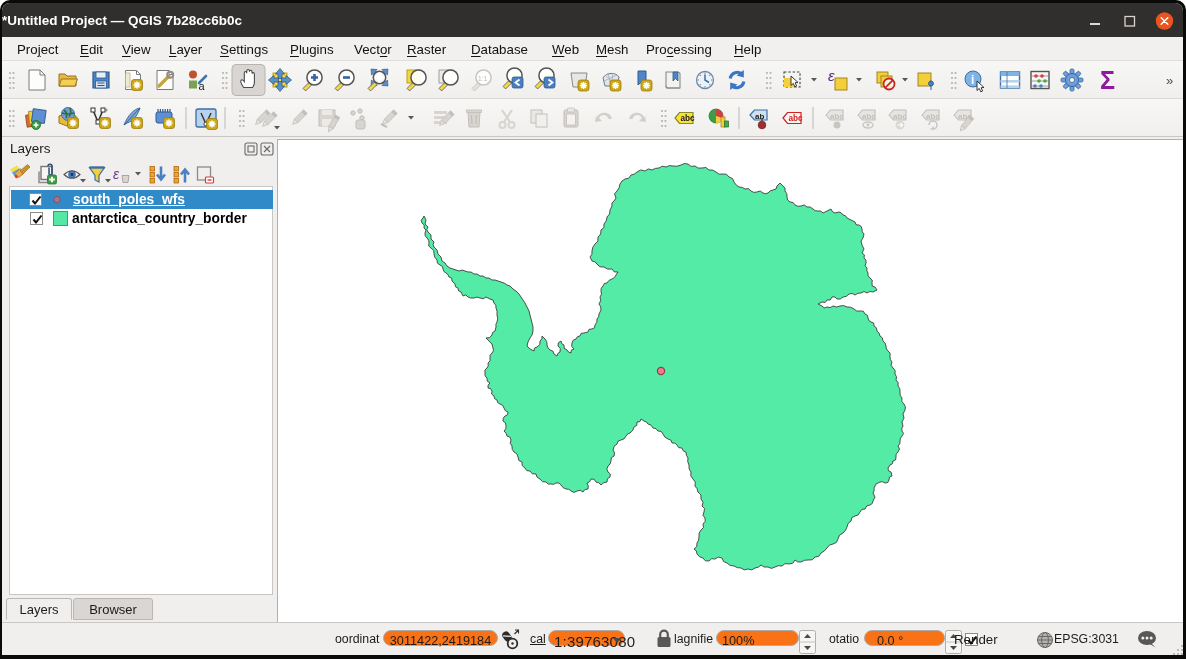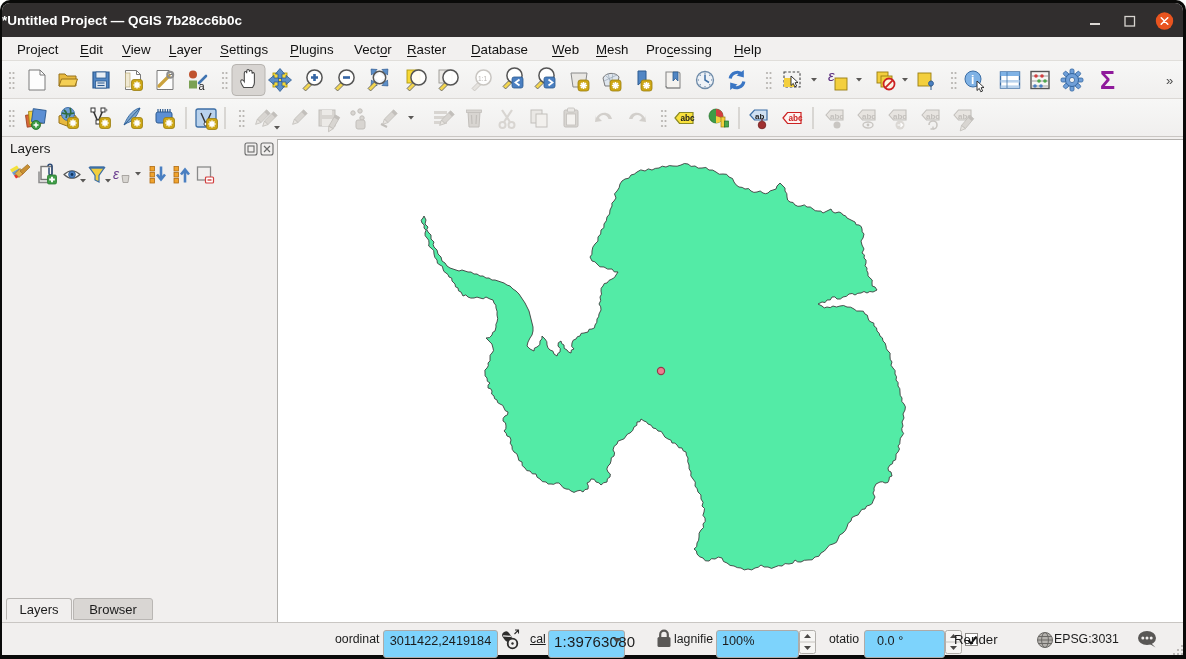--- a/index.html
+++ b/index.html
@@ -12,21 +12,21 @@
 .mi{position:absolute;top:0;height:24px;line-height:25px;font-size:13.3px;color:#111;}
 .mi u{text-decoration:underline;text-underline-offset:2px;}
 #tb1{position:absolute;left:2px;top:61px;width:1181px;height:38px;background:linear-gradient(#f7f7f6,#f0efee);border-bottom:1px solid #dbd8d5;}
 #tb2{position:absolute;left:2px;top:99px;width:1181px;height:38px;background:linear-gradient(#f7f7f6,#f0efee);border-bottom:1px solid #c9c6c3;}
 #dock{position:absolute;left:2px;top:137px;width:276px;height:485px;background:#f1efee;}
 #dockhead{position:absolute;left:8px;top:4px;font-size:13.5px;color:#1c1c1c;}
 #tree{position:absolute;left:7px;top:49px;width:264px;height:409px;background:#ffffff;border:1px solid #c8c5c2;}
 #canvas{position:absolute;left:277px;top:139px;width:906px;height:483px;background:#fff;border-top:1px solid #b2b0ad;border-left:1px solid #b2b0ad;}
 #status{position:absolute;left:2px;top:622px;width:1181px;height:33px;background:#f1efee;border-top:1px solid #c9c6c3;}
 .slabel{position:absolute;top:0;height:33px;line-height:33px;font-size:12.3px;color:#1c1c1c;}
-.sbox{position:absolute;top:7px;height:28px;background:#7dd3fc;border:1px solid #aeaba8;border-radius:3px;font-size:12.7px;color:#1c1c1c;line-height:21px;}
+.sbox{position:absolute;top:7px;height:16px;background:#f97316;border:1px solid #aeaba8;border-radius:9px;font-size:12.7px;color:#1c1c1c;line-height:21px;}
 .row{position:absolute;left:1px;width:262px;height:19px;}
 .cb{position:absolute;width:13px;height:13px;background:#fff;border:1px solid #8e8b88;top:3px;}
 .cb svg{position:absolute;left:0;top:0;}
 #tabs{position:absolute;left:4px;top:461px;height:22px;}
 .tab{position:absolute;top:0;height:22px;font-size:13px;line-height:22px;text-align:center;border:1px solid #b9b6b3;border-radius:3px 3px 0 0;}
 #locator{position:absolute;left:7px;top:5px;width:267px;height:24px;background:#fff;border:1px solid #b2afac;border-radius:3px;}
 #locator span{position:absolute;left:29px;top:0;line-height:23px;font-size:13.3px;color:#9b9894;}
 </style>
 </head>
 <body>
@@ -606,20 +606,42 @@
         </g>
         <g transform="translate(243,6)">
           <rect x="0" y="0" width="12" height="12" rx="2" fill="none" stroke="#6a6a6a" stroke-width="1.1"></rect>
           <rect x="3" y="3" width="6" height="6" fill="none" stroke="#6a6a6a" stroke-width="1.1"></rect>
         </g>
         <g transform="translate(259,6)">
           <rect x="0" y="0" width="12" height="12" rx="2" fill="none" stroke="#6a6a6a" stroke-width="1.1"></rect>
           <path d="M3 3 L9 9 M9 3 L3 9" stroke="#6a6a6a" stroke-width="1.2"></path>
         </g>
       </svg>
+  <div id="tree">
+    <div class="row" style="top:3px;background:#308ac7;">
+      <div class="cb" style="left:18px;">
+            <svg width="13" height="13">
+              <path d="M2.5 6.5 L5 9.5 L10.5 2.5" stroke="#111" stroke-width="2" fill="none"></path>
+            </svg>
+          </div>
+      <svg width="20" height="19" style="position:absolute;left:39px;top:0">
+            <circle cx="7" cy="9.5" r="3.2" fill="#a7748c" stroke="#7d5468" stroke-width="1"></circle>
+          </svg>
+      <span style="position:absolute;left:62px;top:0;line-height:19px;font-size:13.8px;font-weight:bold;color:#fff;text-decoration:underline;">south_poles_wfs</span>
+    </div>
+    <div class="row" style="top:22px;">
+      <div class="cb" style="left:19px;">
+            <svg width="13" height="13">
+              <path d="M2.5 6.5 L5 9.5 L10.5 2.5" stroke="#111" stroke-width="2" fill="none"></path>
+            </svg>
+          </div>
+      <div style="position:absolute;left:42px;top:2px;width:15px;height:15px;background:#55e8a5;border:1px solid #7d7a77;"></div>
+      <span style="position:absolute;left:61px;top:0;line-height:19px;font-size:13.8px;font-weight:bold;color:#000;">antarctica_country_border</span>
+    </div>
+  </div>
   <div id="tabs">
     <div class="tab" style="left:0px;width:66px;background:#f1efee;border-bottom:1px solid #f1efee;color:#1c1c1c;">Layers</div>
     <div class="tab" style="left:67px;width:80px;background:#d9d6d3;color:#1c1c1c;">Browser</div>
   </div>
 </div>
 <div id="canvas">
   <svg width="905" height="482" viewBox="278 140 905 482" style="position:absolute;left:0;top:0">
     <path id="antarctica" fill="#53eba6" stroke="#3d3d3d" stroke-width="0.9" d="M424.0,216.0 L426.0,220.0 L425.0,224.0 L428.0,227.0 L426.8,229.5 L428.0,232.0 L431.0,235.0 L431.0,239.0 L434.0,242.0 L433.1,244.5 L434.0,247.0 L437.0,250.0 L438.0,254.0 L441.0,257.0 L442.0,261.0 L445.0,263.0 L447.0,266.0 L450.0,268.0 L453.0,269.0 L456.0,270.0 L459.0,271.0 L462.0,270.0 L465.0,271.0 L468.0,272.0 L471.0,272.0 L474.0,274.0 L477.0,274.0 L480.0,276.0 L483.0,276.0 L486.0,278.0 L489.0,278.0 L492.0,280.0 L495.0,280.0 L498.0,281.0 L501.0,282.0 L504.0,283.0 L507.0,285.0 L510.0,286.0 L513.0,289.0 L516.0,291.0 L519.0,294.0 L521.0,297.0 L523.0,300.0 L525.0,303.0 L527.0,307.0 L529.0,311.0 L530.0,315.0 L531.0,319.0 L532.0,323.0 L533.0,327.0 L533.0,331.0 L532.0,335.0 L530.0,338.0 L528.0,342.0 L527.0,346.0 L530.0,349.0 L534.0,351.0 L534.4,348.2 L537.0,347.0 L539.8,344.7 L540.0,341.0 L541.9,338.9 L542.0,336.0 L545.0,339.0 L546.8,341.7 L547.0,345.0 L548.0,347.8 L550.0,350.0 L552.9,351.1 L554.0,354.0 L557.0,356.0 L557.8,353.5 L560.0,352.0 L560.3,348.6 L558.0,346.0 L558.3,342.8 L561.0,341.0 L561.7,343.6 L564.0,345.0 L564.2,348.3 L567.0,350.0 L568.6,352.1 L571.0,353.0 L571.3,350.1 L574.0,349.0 L571.7,346.4 L572.0,343.0 L573.2,340.2 L576.0,339.0 L577.4,336.7 L580.0,336.0 L581.1,333.4 L584.0,333.0 L588.0,332.0 L589.1,329.3 L592.0,329.0 L594.5,327.8 L595.0,325.0 L596.8,322.3 L597.0,319.0 L598.6,316.8 L599.0,314.0 L601.0,310.0 L600.7,306.8 L599.0,304.0 L600.7,300.7 L600.0,297.0 L601.5,294.2 L601.0,291.0 L601.2,288.2 L603.0,286.0 L604.3,283.5 L607.0,283.0 L609.0,280.4 L612.0,279.0 L614.5,277.5 L616.0,275.0 L618.0,272.0 L614.3,271.9 L612.0,269.0 L607.7,269.1 L604.0,267.0 L599.9,266.8 L597.0,264.0 L594.9,261.8 L592.0,261.0 L590.0,257.0 L591.9,254.3 L592.0,251.0 L592.8,247.2 L595.0,244.0 L597.9,241.1 L598.0,237.0 L600.7,234.0 L601.0,230.0 L603.9,227.7 L604.0,224.0 L606.3,220.8 L607.0,217.0 L609.6,214.0 L610.0,210.0 L612.0,206.0 L611.9,203.1 L614.0,201.0 L616.0,198.0 L614.5,193.9 L617.0,191.0 L619.1,187.8 L620.0,184.0 L622.0,181.0 L625.0,179.0 L628.8,178.2 L631.0,175.0 L634.3,174.1 L637.0,172.0 L640.8,169.9 L645.0,171.0 L648.3,168.9 L652.0,170.0 L655.3,168.4 L659.0,168.0 L662.3,166.2 L666.0,167.0 L669.4,165.6 L673.0,166.0 L677.1,166.2 L681.0,165.0 L684.4,163.5 L688.0,164.0 L691.1,166.4 L695.0,166.0 L698.2,168.1 L702.0,168.0 L705.9,167.5 L709.0,170.0 L712.7,170.1 L716.0,172.0 L719.2,174.2 L723.0,174.0 L726.6,174.3 L729.0,177.0 L732.5,178.5 L734.0,182.0 L736.1,184.9 L739.0,187.0 L742.2,187.4 L745.0,189.0 L748.5,188.6 L751.0,191.0 L753.9,192.4 L757.0,192.0 L760.2,191.0 L763.0,193.0 L765.5,193.7 L768.0,193.0 L770.2,190.9 L773.0,190.0 L776.0,189.0 L777.0,186.0 L780.0,183.0 L783.0,186.0 L785.0,188.1 L785.0,191.0 L786.8,193.7 L787.0,197.0 L787.6,200.0 L790.0,202.0 L793.1,202.5 L795.0,205.0 L797.9,206.3 L801.0,206.0 L804.3,204.9 L807.0,207.0 L810.3,207.0 L813.0,209.0 L815.2,210.7 L818.0,211.0 L820.8,211.1 L823.0,213.0 L827.0,211.0 L831.0,209.0 L832.4,211.6 L835.0,213.0 L839.0,212.0 L841.4,213.0 L843.0,215.0 L845.5,215.8 L847.0,218.0 L851.0,220.0 L855.0,222.0 L856.1,224.7 L859.0,225.0 L861.2,226.5 L862.0,229.0 L862.2,231.8 L864.0,234.0 L863.0,238.0 L861.0,241.0 L862.0,245.0 L864.0,249.0 L862.0,253.0 L864.4,254.9 L864.0,258.0 L866.0,260.1 L866.0,263.0 L865.1,265.8 L867.0,268.0 L866.8,270.6 L868.0,273.0 L868.0,275.9 L870.0,278.0 L872.2,280.0 L872.0,283.0 L872.2,286.0 L875.0,287.0 L877.0,290.0 L873.0,292.0 L869.8,291.5 L867.0,293.0 L864.0,291.5 L861.0,293.0 L857.8,293.3 L855.0,295.0 L852.2,293.5 L849.0,294.0 L846.4,296.3 L843.0,297.0 L840.3,299.0 L837.0,299.0 L834.9,296.9 L832.0,297.0 L830.3,299.9 L827.0,300.0 L825.1,302.5 L822.0,302.0 L818.0,304.0 L822.0,306.0 L824.2,307.9 L827.0,307.0 L830.2,307.6 L833.0,306.0 L836.5,307.0 L840.0,306.0 L843.6,305.5 L847.0,307.0 L850.7,307.2 L854.0,309.0 L856.7,311.0 L860.0,311.0 L863.3,311.2 L865.0,314.0 L867.4,315.3 L868.0,318.0 L868.9,320.5 L871.0,322.0 L873.8,323.1 L874.0,326.0 L876.5,327.9 L877.0,331.0 L879.1,333.2 L880.0,336.0 L882.4,337.9 L883.0,341.0 L885.1,343.1 L886.0,346.0 L886.4,348.8 L888.0,351.0 L890.1,353.1 L890.0,356.0 L890.2,359.3 L892.0,362.0 L891.0,365.2 L893.0,368.0 L895.1,370.6 L895.0,374.0 L896.5,376.8 L896.0,380.0 L898.1,382.6 L898.0,386.0 L899.8,388.7 L900.0,392.0 L900.2,395.3 L902.0,398.0 L901.8,401.4 L904.0,404.0 L905.4,406.8 L905.0,410.0 L903.0,414.0 L904.0,418.0 L902.0,422.0 L903.0,426.0 L901.8,428.4 L902.0,431.0 L903.6,433.5 L902.0,436.0 L900.4,438.2 L900.0,441.0 L899.8,443.8 L898.0,446.0 L899.5,449.0 L898.0,452.0 L896.1,454.1 L896.0,457.0 L895.6,459.9 L893.0,461.0 L892.5,463.7 L890.0,465.0 L888.0,468.0 L888.5,470.8 L891.0,472.0 L892.0,476.0 L889.4,477.1 L889.0,480.0 L887.8,482.5 L885.0,483.0 L882.6,481.8 L880.0,482.0 L876.0,484.0 L874.0,488.0 L874.2,490.6 L873.0,493.0 L875.0,497.0 L873.0,501.0 L872.2,503.5 L870.0,505.0 L866.7,506.0 L865.0,509.0 L861.9,509.4 L860.0,512.0 L858.2,514.9 L855.0,516.0 L851.9,517.6 L851.0,521.0 L848.1,523.4 L847.0,527.0 L845.5,530.3 L843.0,533.0 L839.5,535.2 L838.0,539.0 L836.4,542.4 L833.0,544.0 L829.4,545.1 L827.0,548.0 L824.4,551.0 L821.0,553.0 L818.8,556.3 L815.0,557.0 L812.1,559.8 L808.0,560.0 L804.3,560.3 L801.0,562.0 L797.7,561.9 L795.0,560.0 L792.8,563.2 L789.0,564.0 L785.1,563.6 L782.0,566.0 L778.4,565.7 L775.0,567.0 L771.5,568.4 L768.0,567.0 L764.2,567.0 L761.0,565.0 L758.3,567.2 L755.0,568.0 L751.7,569.9 L748.0,569.0 L744.3,569.9 L741.0,568.0 L737.3,567.6 L734.0,566.0 L730.1,565.4 L727.0,563.0 L723.5,561.5 L722.0,558.0 L718.3,557.1 L715.0,559.0 L711.6,558.7 L709.0,561.0 L705.3,560.8 L703.0,558.0 L699.5,556.7 L697.0,554.0 L696.4,551.0 L694.0,549.0 L696.7,546.6 L697.0,543.0 L698.6,540.2 L699.0,537.0 L699.1,533.2 L701.0,530.0 L703.5,527.5 L703.0,524.0 L705.2,521.4 L705.0,518.0 L702.9,515.3 L704.0,512.0 L704.5,508.5 L702.0,506.0 L703.1,502.3 L701.0,499.0 L700.9,494.9 L698.0,492.0 L697.1,488.7 L695.0,486.0 L695.3,482.1 L693.0,479.0 L690.8,475.8 L691.0,472.0 L689.1,468.8 L689.0,465.0 L687.7,461.6 L688.0,458.0 L686.4,455.2 L686.0,452.0 L683.2,450.8 L682.0,448.0 L678.8,447.7 L677.0,445.0 L674.9,443.1 L672.0,443.0 L670.9,440.1 L668.0,439.0 L664.9,437.1 L663.0,434.0 L661.2,431.4 L658.0,431.0 L656.0,428.7 L653.0,428.0 L651.1,425.2 L648.0,424.0 L646.4,421.9 L644.0,421.0 L641.0,419.0 L639.9,421.7 L637.0,422.0 L636.8,425.3 L634.0,427.0 L632.7,430.5 L630.0,433.0 L627.6,434.0 L626.0,436.0 L624.1,438.8 L621.0,440.0 L618.1,441.1 L617.0,444.0 L614.1,446.4 L613.0,450.0 L614.6,452.8 L614.0,456.0 L611.3,457.8 L611.0,461.0 L610.1,463.9 L608.0,466.0 L606.8,469.0 L608.0,472.0 L610.3,474.0 L610.0,477.0 L607.4,478.8 L607.0,482.0 L603.6,482.8 L601.0,485.0 L598.9,482.8 L596.0,482.0 L594.2,479.3 L591.0,479.0 L589.7,481.7 L587.0,483.0 L588.3,485.9 L588.0,489.0 L584.9,489.6 L583.0,492.0 L580.2,490.3 L577.0,491.0 L574.0,492.4 L571.0,491.0 L568.8,489.3 L566.0,489.0 L563.0,487.6 L561.0,485.0 L558.9,483.0 L556.0,483.0 L553.7,484.3 L551.0,484.0 L548.1,484.0 L546.0,482.0 L542.4,481.6 L540.0,479.0 L537.1,477.2 L536.0,474.0 L532.3,473.8 L530.0,471.0 L526.8,470.6 L525.0,468.0 L522.2,465.6 L522.0,462.0 L518.8,460.4 L518.0,457.0 L516.8,453.8 L514.0,452.0 L512.2,449.3 L512.0,446.0 L510.2,443.2 L511.0,440.0 L509.9,437.1 L507.0,436.0 L506.1,433.2 L504.0,431.0 L505.8,428.8 L506.0,426.0 L505.5,422.9 L503.0,421.0 L503.2,418.2 L505.0,416.0 L507.5,414.8 L508.0,412.0 L505.3,410.7 L504.0,408.0 L502.7,405.3 L500.0,404.0 L497.7,402.6 L497.0,400.0 L494.6,398.7 L494.0,396.0 L491.6,394.0 L492.0,391.0 L490.6,388.7 L488.0,388.0 L488.1,385.1 L490.0,383.0 L487.3,381.2 L487.0,378.0 L485.1,375.9 L485.0,373.0 L484.9,370.1 L487.0,368.0 L488.3,365.7 L488.0,363.0 L490.0,360.9 L490.0,358.0 L490.1,355.2 L492.0,353.0 L493.5,350.7 L493.0,348.0 L491.9,344.0 L489.0,341.0 L486.0,338.0 L489.5,337.6 L492.0,335.0 L492.7,332.4 L495.0,331.0 L496.0,327.0 L495.9,324.4 L497.0,322.0 L497.7,318.5 L497.0,315.0 L497.1,311.4 L496.0,308.0 L495.8,305.2 L494.0,303.0 L493.0,300.0 L490.0,299.0 L486.0,297.0 L483.2,298.8 L480.0,298.0 L477.0,297.1 L474.0,298.0 L470.9,298.1 L468.0,297.0 L465.8,294.9 L463.0,296.0 L461.0,292.0 L458.5,290.8 L458.0,288.0 L455.5,286.8 L455.0,284.0 L452.0,281.0 L451.7,278.1 L449.0,277.0 L448.0,274.6 L446.0,273.0 L443.9,271.4 L443.0,269.0 L442.4,266.3 L440.0,265.0 L437.4,263.2 L437.0,260.0 L434.8,257.3 L434.0,254.0 L433.7,250.4 L431.0,248.0 L428.7,246.0 L429.0,243.0 L428.7,240.2 L427.0,238.0 L425.2,235.8 L425.0,233.0 L426.0,230.2 L424.0,228.0 L424.2,225.0 L422.0,223.0 L421.2,220.2 L423.0,218.0 Z"></path>
     <circle cx="661" cy="371" r="3.6" fill="#ed7d90" stroke="#963a4b" stroke-width="1.2"></circle>
   </svg>

